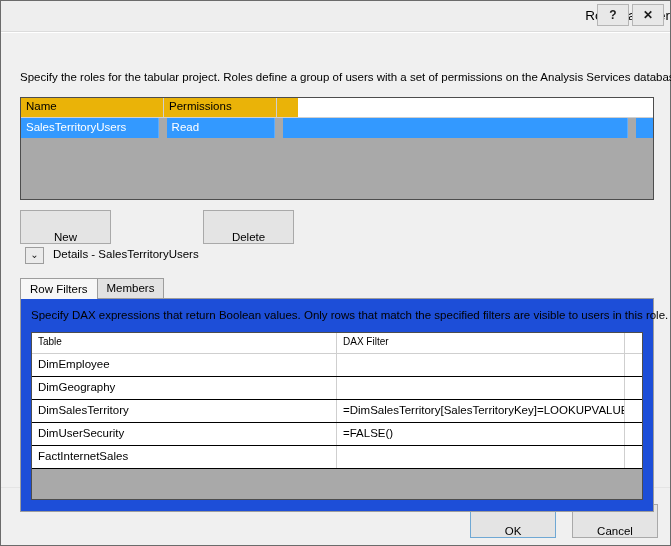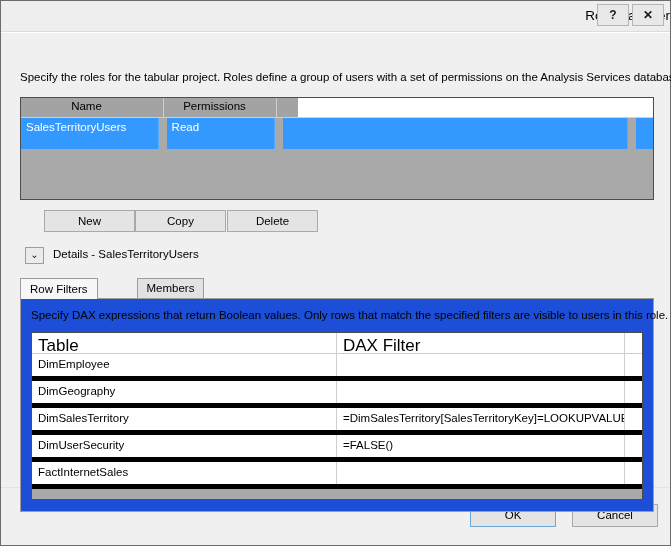--- a/index.html
+++ b/index.html
@@ -97,28 +97,27 @@
     height: 19px;
     background: #ffffff;
     border-bottom: 1px solid #cfcfcf;
   }
   .grid-head .cell {
     box-sizing: border-box;
     padding: 2px 16px 0 5px;
     font-size: 11.5px;
     color: #000;
     border-right: 1px solid #cfcfcf;
-    background: #a3a3a3;
-    white-space: nowrap;
-    overflow: hidden;
-    text-align: center;
+    background: #eab308;
+    white-space: nowrap;
+    overflow: hidden;
   }
   .grid-row {
     display: flex;
-    height: 31px;
+    height: 20px;
     gap: 8px;
   }
   .grid-row .cell {
     box-sizing: border-box;
     padding: 3px 0 0 5px;
     font-size: 11.5px;
     border-right: 1px solid #cfcfcf;
     white-space: nowrap;
     overflow: hidden;
   }
@@ -135,22 +134,21 @@
   
   .btn {
     box-sizing: border-box;
     border: 1px solid #a9a9a9;
     background: #e4e4e4;
     font-family: "Liberation Sans", sans-serif;
     font-size: 11.5px;
     color: #000000;
     text-align: center;
     cursor: default;
-    padding: 0;
-    margin-left: 24px;
+    padding: 16px;
   }
   .action-btn {
     position: absolute;
     top: 177px;
     width: 91px;
     height: 22px;
     line-height: 20px;
   }
   #new-button    { left: 19px; }
   #copy-button   { left: 110px; }
@@ -182,21 +180,20 @@
 
   
   #tabstrip {
     position: absolute;
     left: 19px;
     top: 245px;
     height: 20px;
     display: flex;
     align-items: flex-start;
     z-index: 3;
-    gap: 40px;
   }
   .tab {
     box-sizing: border-box;
     height: 20px;
     padding: 0 9px;
     line-height: 19px;
     font-size: 11.5px;
     border: 1px solid #9d9d9d;
     border-bottom: none;
     background: #e2e2e2;
@@ -244,31 +241,31 @@
   }
   .dax-head {
     display: flex;
     height: 20px;
     background: #ffffff;
     border-bottom: 1px solid #cfcfcf;
   }
   .dax-head .cell {
     box-sizing: border-box;
     padding: 3px 0 0 6px;
-    font-size: 17px;
+    font-size: 10px;
     border-right: 1px solid #cfcfcf;
     background: #ffffff;
     white-space: nowrap;
     overflow: hidden;
   }
   .dax-row {
     display: flex;
     height: 22px;
     background: #ffffff;
-    border-bottom: 5px solid #000000;
+    border-bottom: 1px solid #000000;
   }
   .dax-row .cell {
     box-sizing: border-box;
     padding: 4px 0 0 6px;
     font-size: 11.5px;
     border-right: 1px solid #cfcfcf;
     white-space: nowrap;
     overflow: hidden;
     background: #ffffff;
   }
@@ -325,21 +322,20 @@
       </div>
       <div class="grid-row selected">
         <div class="cell c-name">SalesTerritoryUsers</div>
         <div class="cell c-perm">Read</div>
         <div class="cell c-desc"></div>
         <div class="cell c-extra"></div>
       </div>
     </div>
 
     <button class="btn action-btn" id="new-button">New</button>
-    <button class="btn action-btn" id="copy-button">Copy</button>
     <button class="btn action-btn" id="delete-button">Delete</button>
 
     <div id="details-expander">⌄</div>
     <div id="details-label">Details - SalesTerritoryUsers</div>
 
     <div id="tabstrip">
       <div class="tab active">Row Filters</div>
       <div class="tab">Members</div>
     </div>
 

